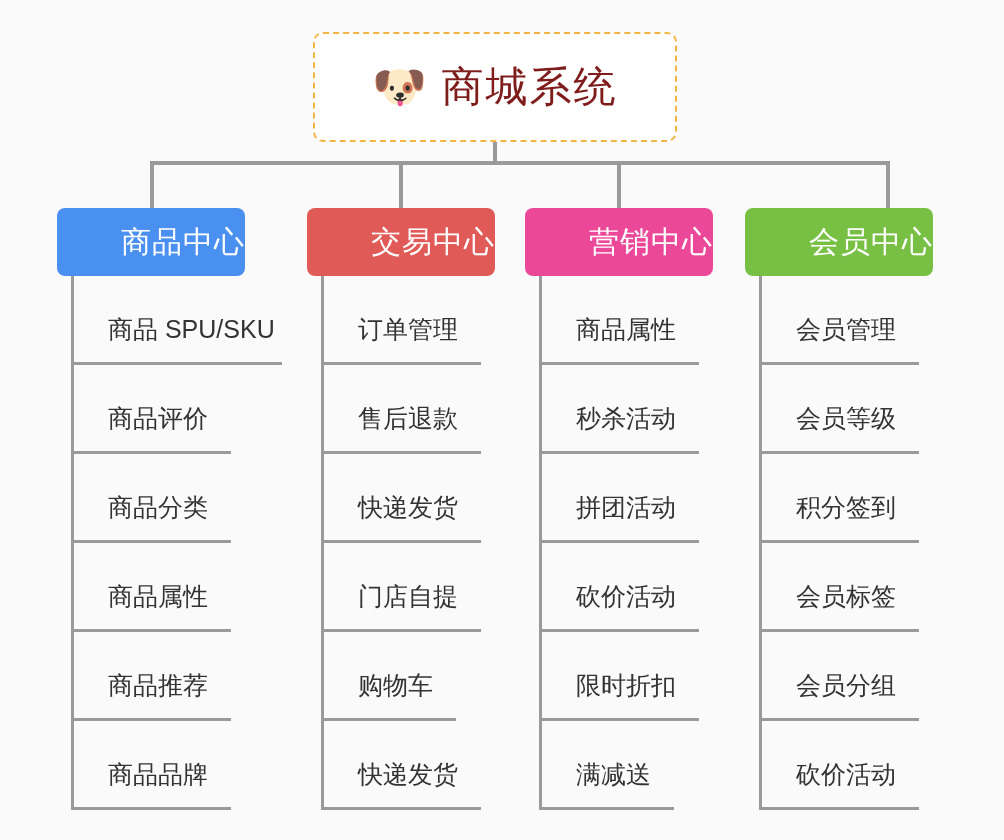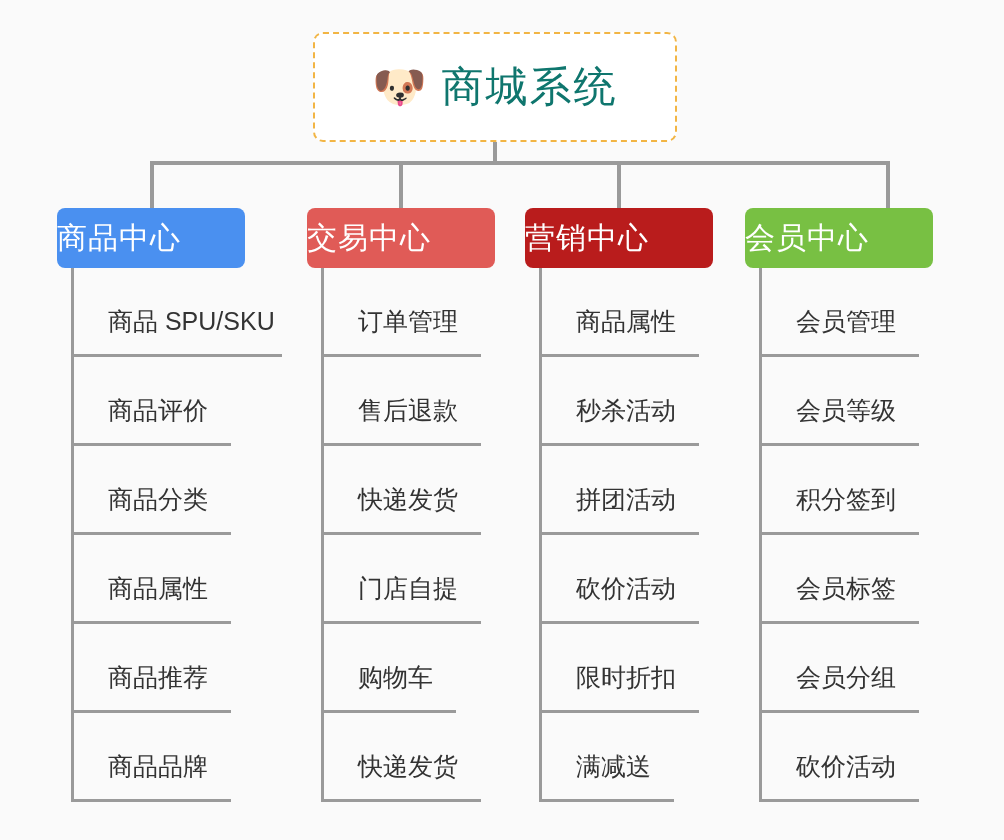--- a/index.html
+++ b/index.html
@@ -39,21 +39,21 @@
     gap: 14px;
   }
   .root-icon {
     font-size: 44px;
     line-height: 1;
     color: #F2C044;
     display: block;
   }
   .root-title {
     font-size: 42px;
-    color: #0f766e;
+    color: #7f1d1d;
     letter-spacing: 2px;
     white-space: nowrap;
     text-align: center;
   }
 
   
   .conn-root-stem {
     position: absolute;
     left: 493px;
     top: 142px;
@@ -78,25 +78,25 @@
   }
 
   
   .column {
     position: absolute;
     top: 208px;
   }
 
   .cat-box {
     box-sizing: border-box;
-    height: 60px;
+    height: 68px;
     border-radius: 8px;
     display: flex;
     align-items: center;
-    justify-content: flex-start;
+    justify-content: flex-end;
     color: #FFFFFF;
     font-size: 30px;
     letter-spacing: 1px;
     white-space: nowrap;
   }
 
   
   .leaf-stack {
     position: relative;
     margin-left: 14px;
@@ -202,21 +202,21 @@
             <span class="leaf-underline" style="width: 132px;"></span>
             <span class="leaf-label">购物车</span>
           </div>
           <div class="leaf-item">
             <span class="leaf-underline" style="width: 157px;"></span>
             <span class="leaf-label">快递发货</span>
           </div>
         </div>
       </div>
       <div class="column" style="left: 525px;">
-        <div class="cat-box" style="width: 188px; background: #b91c1c;">
+        <div class="cat-box" style="width: 188px; background: #ec4899;">
           <span>营销中心</span>
         </div>
         <div class="leaf-stack">
           <div class="leaf-item">
             <span class="leaf-underline" style="width: 157px;"></span>
             <span class="leaf-label">商品属性</span>
           </div>
           <div class="leaf-item">
             <span class="leaf-underline" style="width: 157px;"></span>
             <span class="leaf-label">秒杀活动</span>

